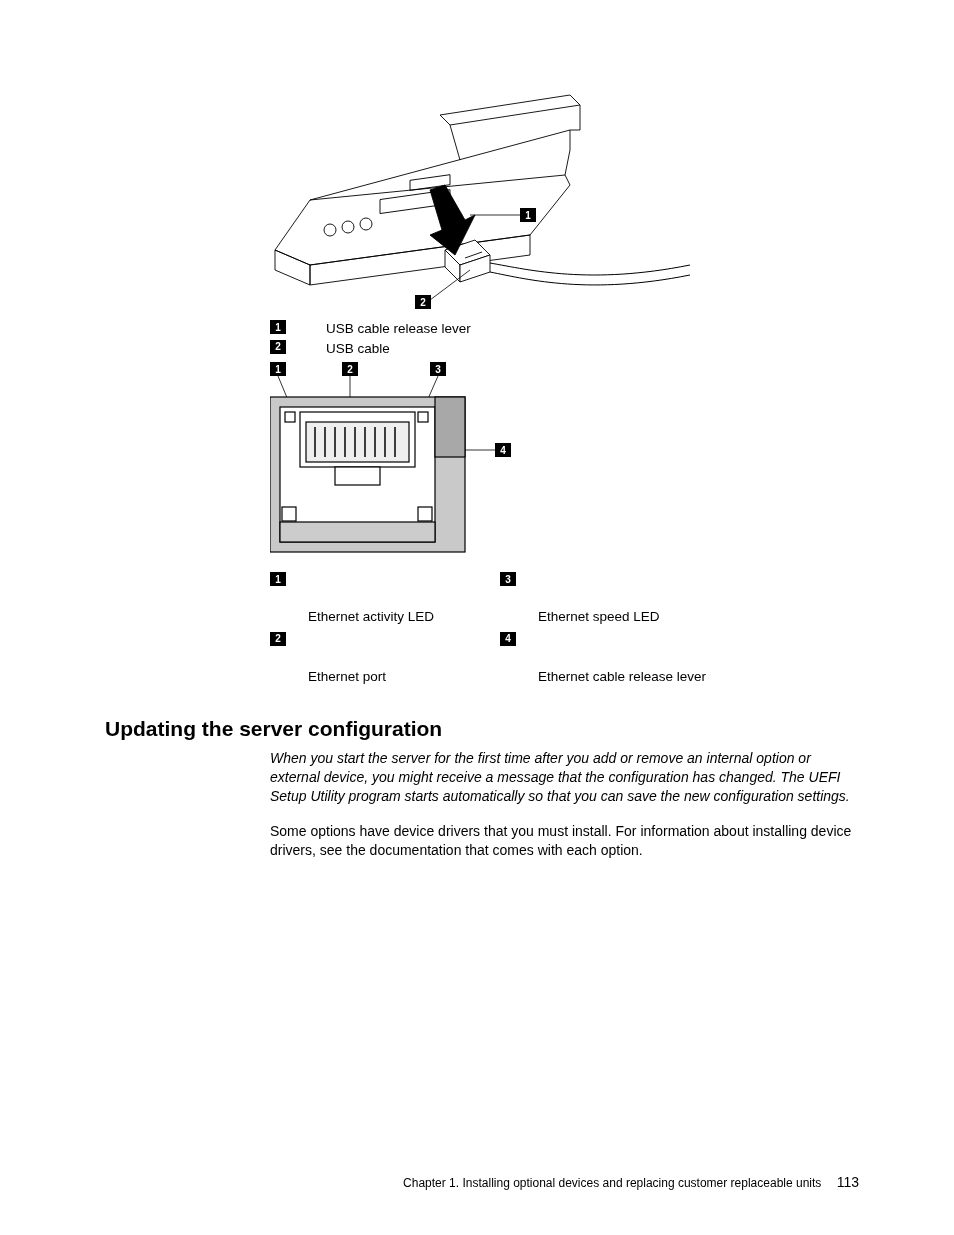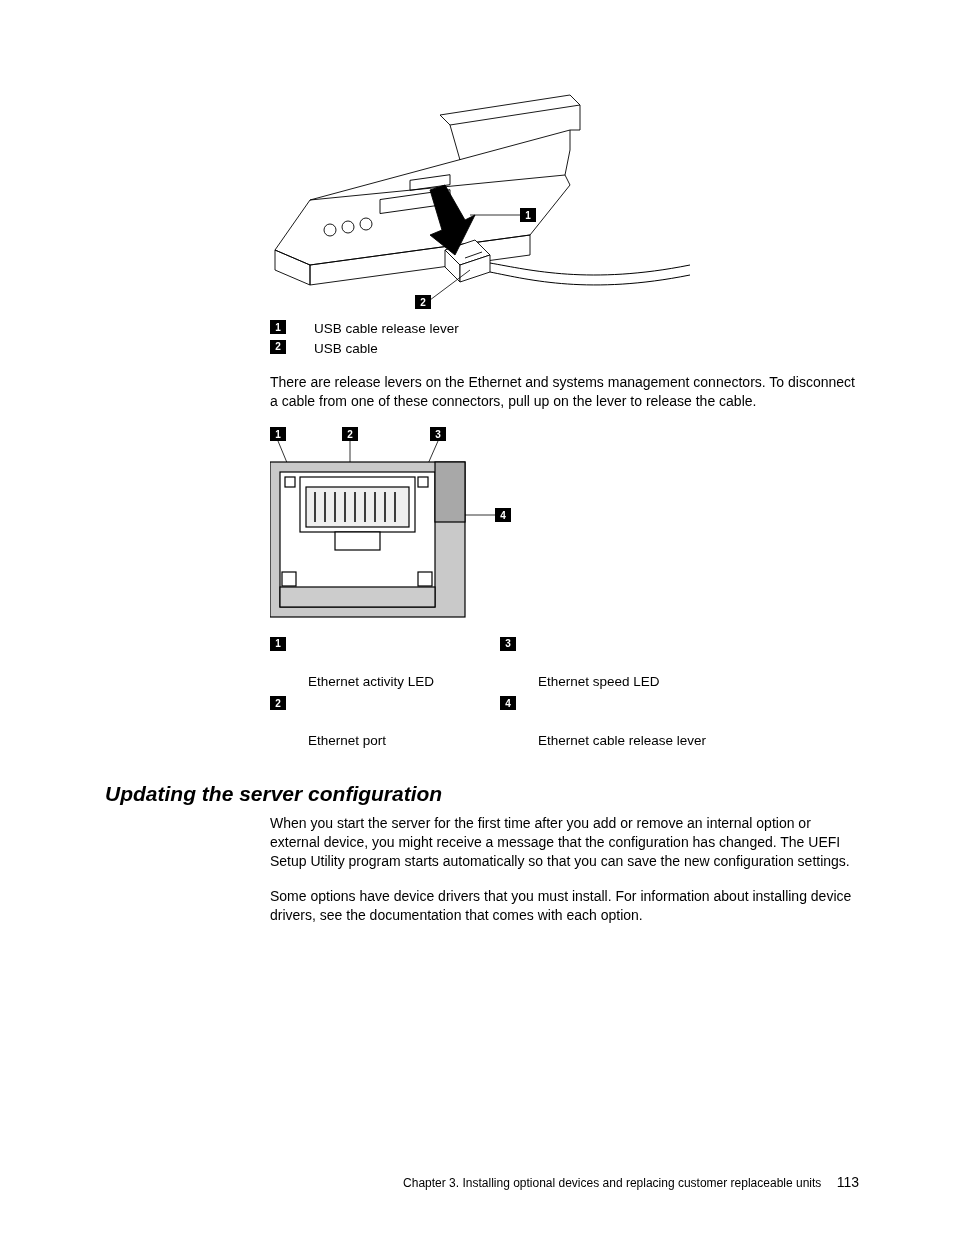--- a/index.html
+++ b/index.html
@@ -37,21 +37,21 @@
     background: #000;
     color: #fff;
     font-size: 10px;
     font-weight: bold;
     align-items: center;
     justify-content: center;
     flex-shrink: 0;
     font-family: Arial, sans-serif;
   }
   .legend-label {
-    margin-left: 28px;
+    margin-left: 40px;
     line-height: 1.3;
   }
   .legend-table {
     display: flex;
     gap: 50px;
   }
   .legend-col {
     display: flex;
     flex-direction: column;
     gap: 4px;
@@ -60,21 +60,20 @@
   .legend-col-1 { width: 180px; }
   .para {
     font-size: 14px;
     line-height: 1.35;
     margin: 16px 0;
   }
   h2.section-heading {
     font-size: 21px;
     font-weight: bold;
     margin: 30px 0 8px 0;
-    font-style: italic;
   }
   .link-line {
     text-decoration: none;
     color: #000;
     border: 1px solid #000;
     padding: 0 1px;
     display: inline;
   }
   .footer {
     position: absolute;
@@ -150,21 +149,20 @@
       <div class="legend-row">
         <span class="callout-num">1</span>
         <span class="legend-label">USB cable release lever</span>
       </div>
       <div class="legend-row">
         <span class="callout-num">2</span>
         <span class="legend-label">USB cable</span>
       </div>
     </div>
 
-    <p class="para">There are release levers on the Ethernet and systems management connectors. To disconnect a cable from one of these connectors, pull up on the lever to release the cable.</p>
   </div>
 
   <div class="content-col">
     <div class="figure" style="margin-top:5px;">
       <svg width="270" height="200" viewBox="0 0 270 200">
 
         <g>
           <rect x="0" y="0" width="16" height="14" fill="#000"></rect>
           <text x="8" y="11" fill="#fff" font-size="10" font-weight="bold" text-anchor="middle" font-family="Arial">1</text>
           <line x1="8" y1="14" x2="25" y2="55" stroke="#000" stroke-width="0.8"></line>
@@ -238,22 +236,22 @@
           <span class="callout-num">4</span>
           <span class="legend-label">Ethernet cable release lever</span>
         </div>
       </div>
     </div>
   </div>
 
   <h2 class="section-heading">Updating the server configuration</h2>
 
   <div class="content-col" style="margin-top:0;">
-    <p class="para" style="margin-top:4px;">When you start the server for the first time after you add or remove an internal option or external device, you might receive a message that the configuration has changed. The UEFI Setup Utility program starts automatically so that you can save the new configuration settings.</p>
+    <p class="para" style="margin-top:4px;font-style:italic;">When you start the server for the first time after you add or remove an internal option or external device, you might receive a message that the configuration has changed. The UEFI Setup Utility program starts automatically so that you can save the new configuration settings.</p>
     <p class="para">Some options have device drivers that you must install. For information about installing device drivers, see the documentation that comes with each option.</p>
   </div>
 
   <div class="footer">
-    <span>Chapter 3. Installing optional devices and replacing customer replaceable units</span>
+    <span>Chapter 1. Installing optional devices and replacing customer replaceable units</span>
     <span class="pagenum">113</span>
   </div>
 
 </div>
 
 </body></html>

